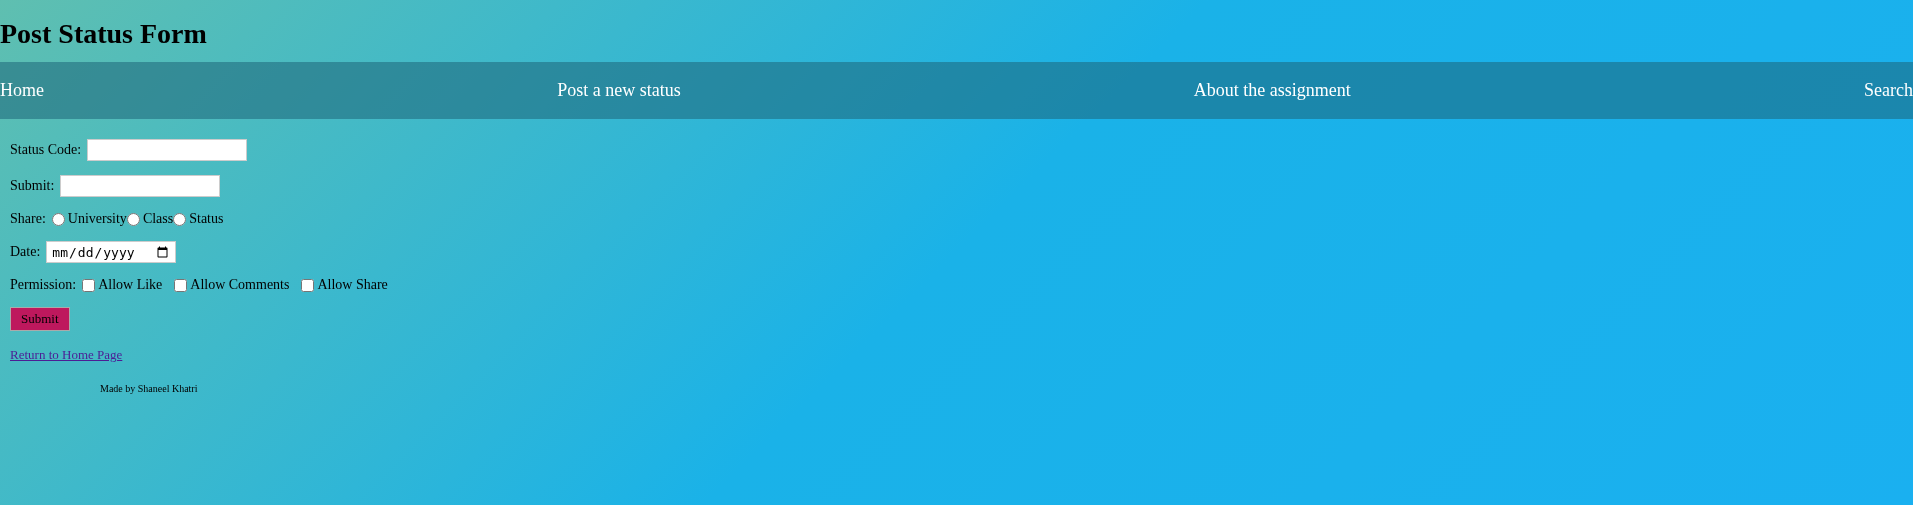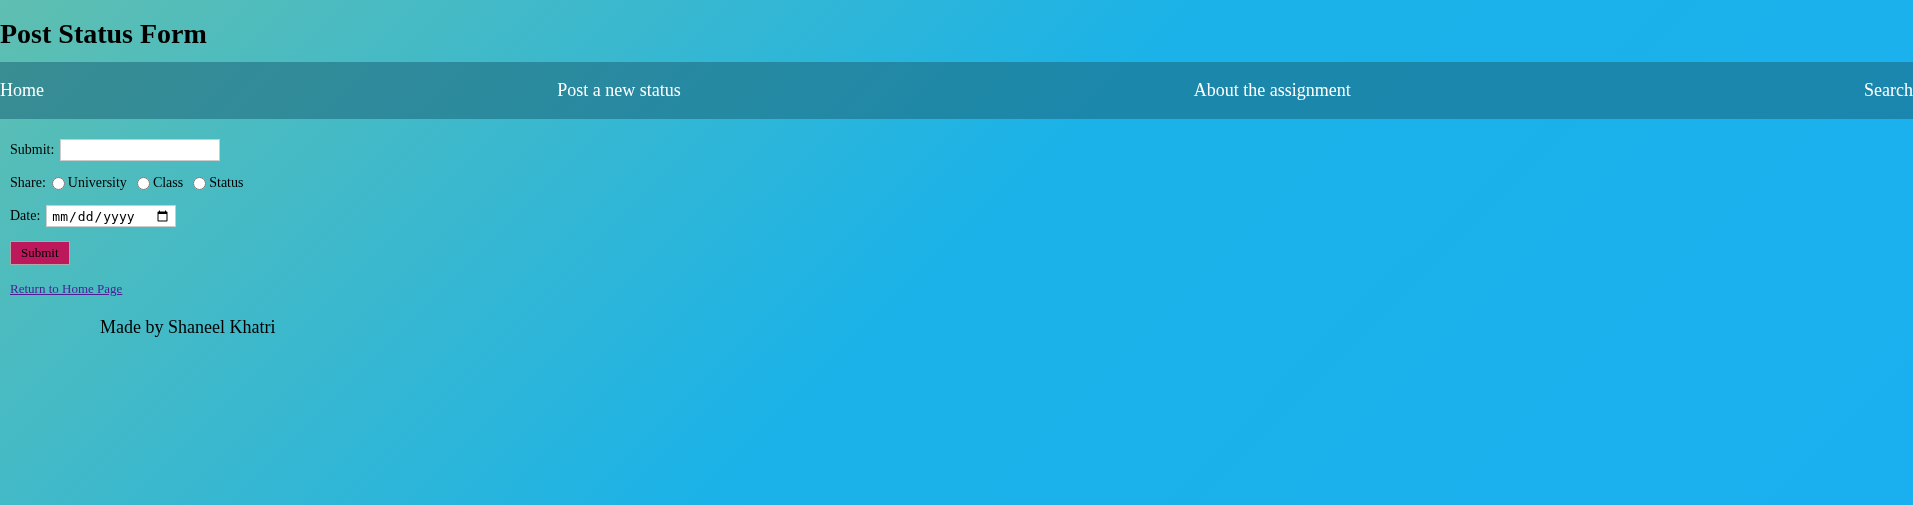--- a/index.html
+++ b/index.html
@@ -67,21 +67,20 @@
       background: #fff;
       height: 22px;
       width: 160px;
       font-size: 13px;
       padding: 2px 4px;
     }
 
     .radio-group {
       display: flex;
       align-items: center;
-      gap: 10px;
     }
 
     .radio-option {
       display: flex;
       align-items: center;
       gap: 3px;
       font-family: Georgia, serif;
       font-size: 14px;
     }
 
@@ -119,21 +118,21 @@
 
     .return-link {
       color: #4c1d95;
       text-decoration: underline;
       cursor: pointer;
       font-size: 13px;
       font-family: Georgia, serif;
     }
 
     .footer-text {
-      font-size: 18px;
+      font-size: 10px;
       font-family: Georgia, serif;
       color: #000;
       margin-left: 90px;
       margin-top: 20px;
     }
   </style>
 </head>
 <body>
 
 <div class="page-title-container">
@@ -143,20 +142,24 @@
 <nav>
   <a>Home</a>
   <a>Post a new status</a>
   <a>About the assignment</a>
   <a>Search</a>
 </nav>
 
 <div class="form-container">
   <form>
 
+    <div class="form-row">
+      <label class="form-label">Status Code:</label>
+      <input class="form-input-text" type="text" style="">
+    </div>
 
     <div class="form-row">
       <label class="form-label">Submit:</label>
       <input class="form-input-text" type="text" style="">
     </div>
 
     <div class="form-row">
       <label class="form-label">Share:</label>
       <div class="radio-group">
         <label class="radio-option">
@@ -172,20 +175,37 @@
           <span>Status</span>
         </label>
       </div>
     </div>
 
     <div class="form-row">
       <label class="form-label">Date:</label>
       <input class="date-input" type="date" style="">
     </div>
 
+    <div class="form-row">
+      <label class="form-label">Permission:</label>
+      <div class="checkbox-group">
+        <label class="checkbox-option">
+          <input type="checkbox" name="allow_like" style="">
+          <span>Allow Like</span>
+        </label>
+        <label class="checkbox-option">
+          <input type="checkbox" name="allow_comments" style="">
+          <span>Allow Comments</span>
+        </label>
+        <label class="checkbox-option">
+          <input type="checkbox" name="allow_share" style="">
+          <span>Allow Share</span>
+        </label>
+      </div>
+    </div>
 
     <div class="form-row">
       <button type="submit" class="submit-btn">Submit</button>
     </div>
 
   </form>
 
   <div style="margin-top: 16px;">
     <a class="return-link">Return to Home Page</a>
   </div>

